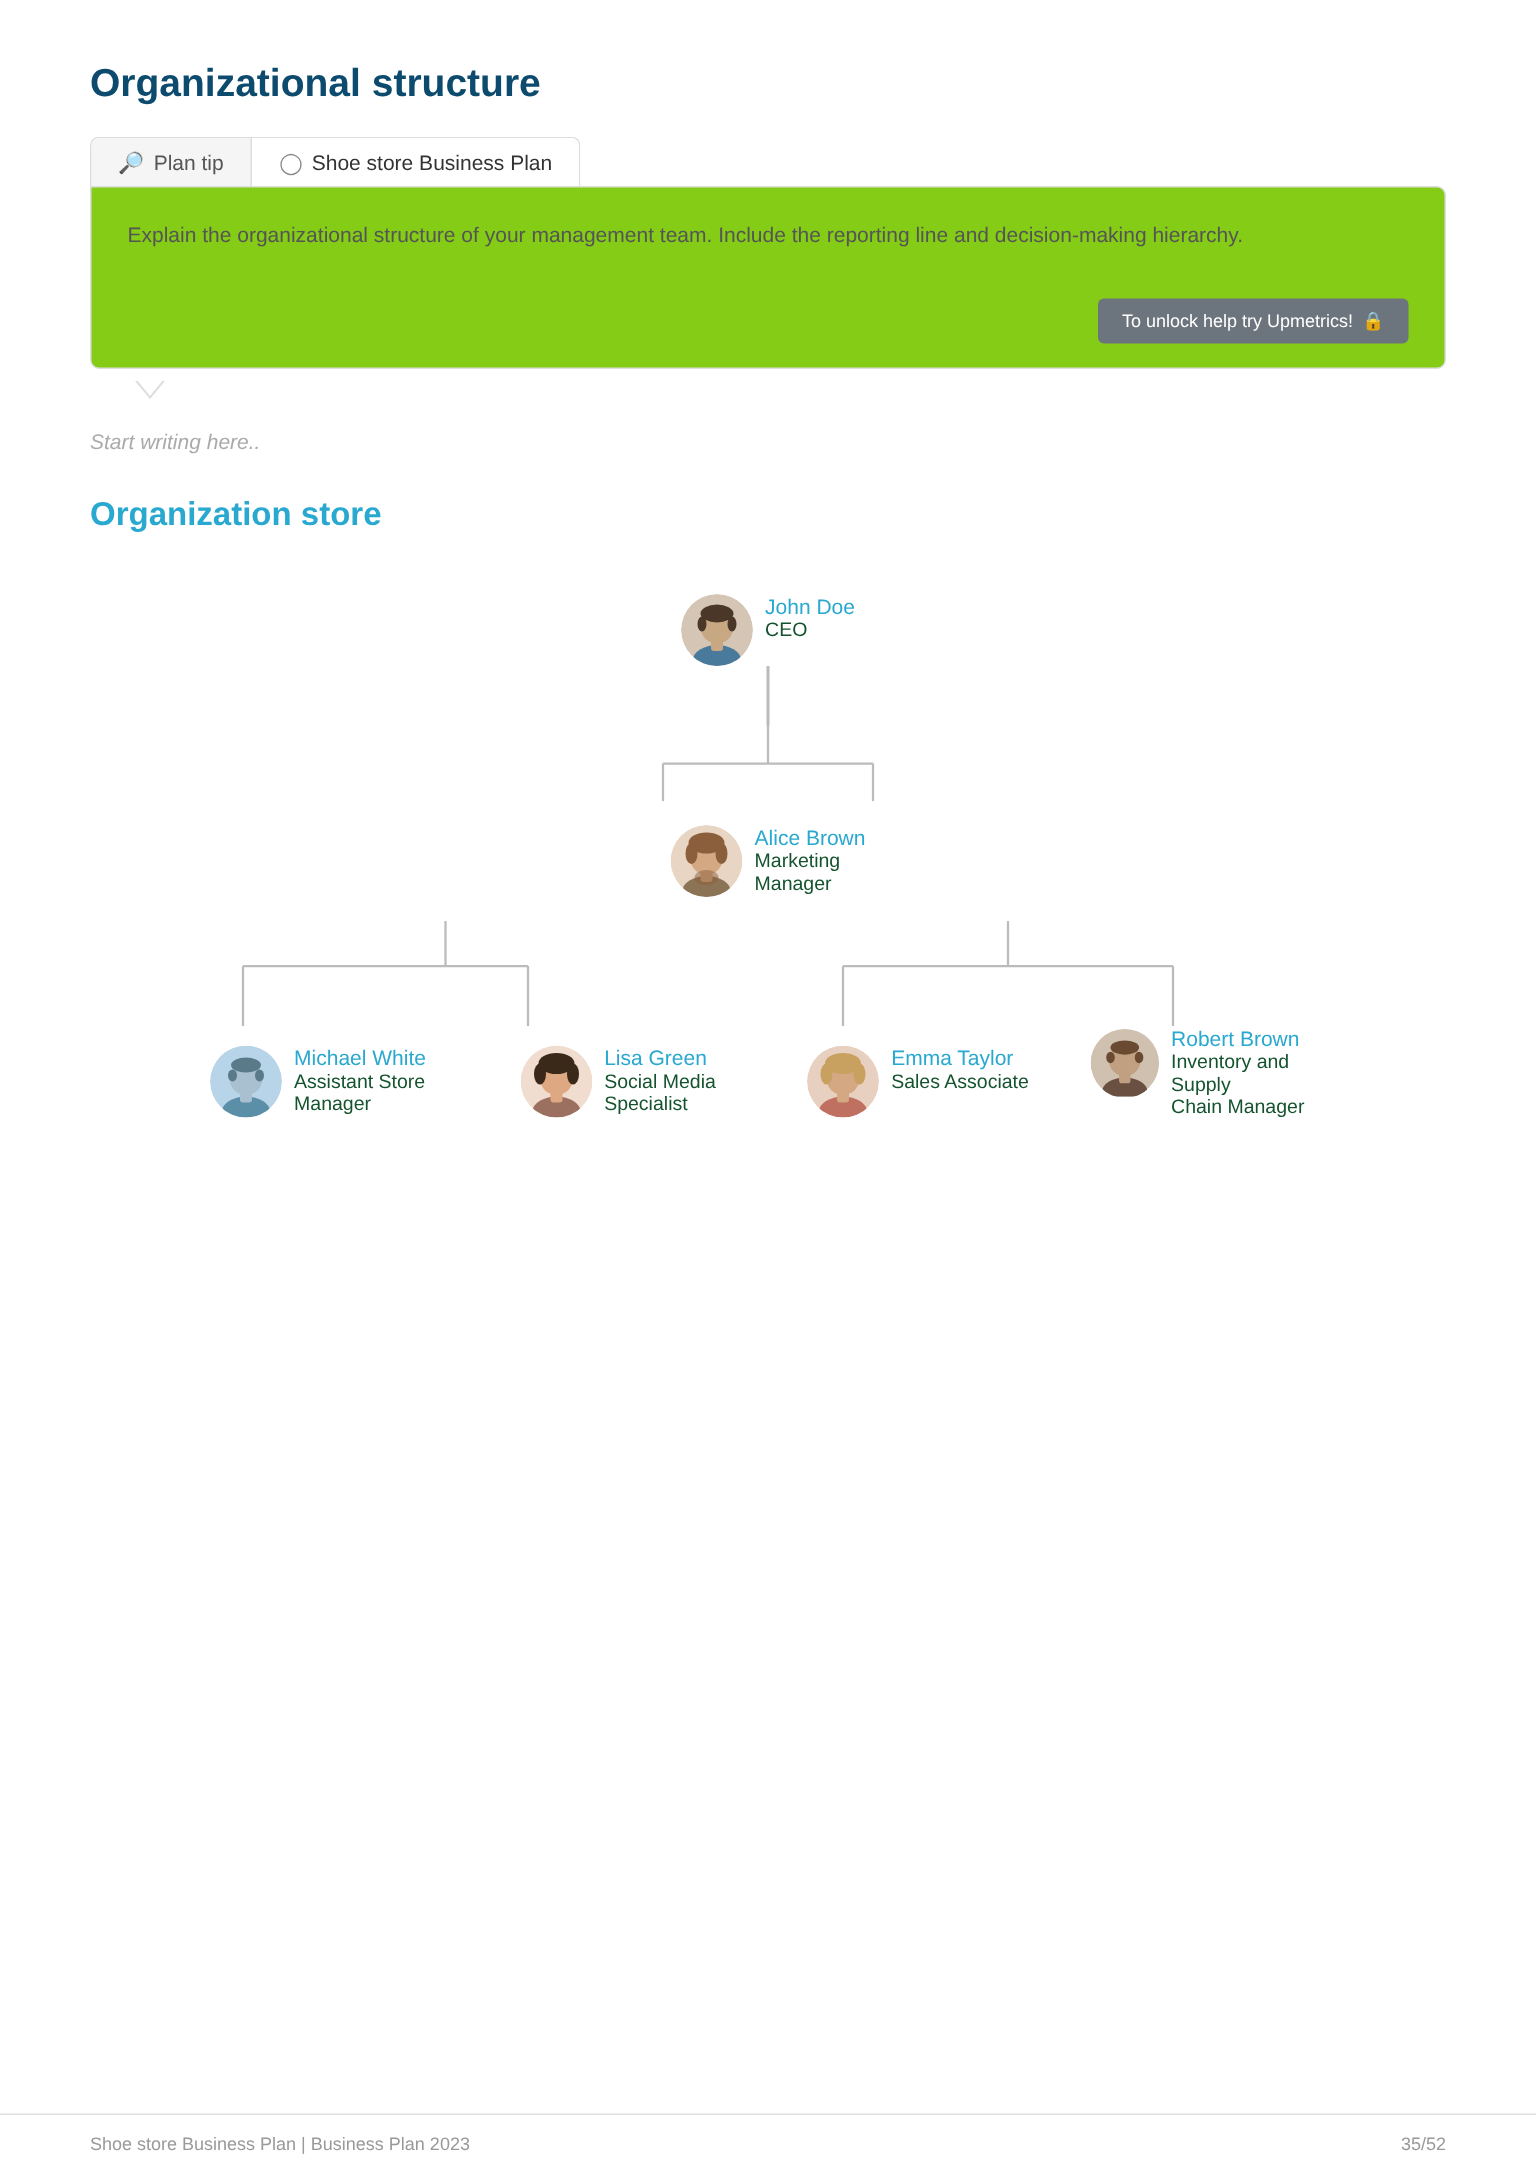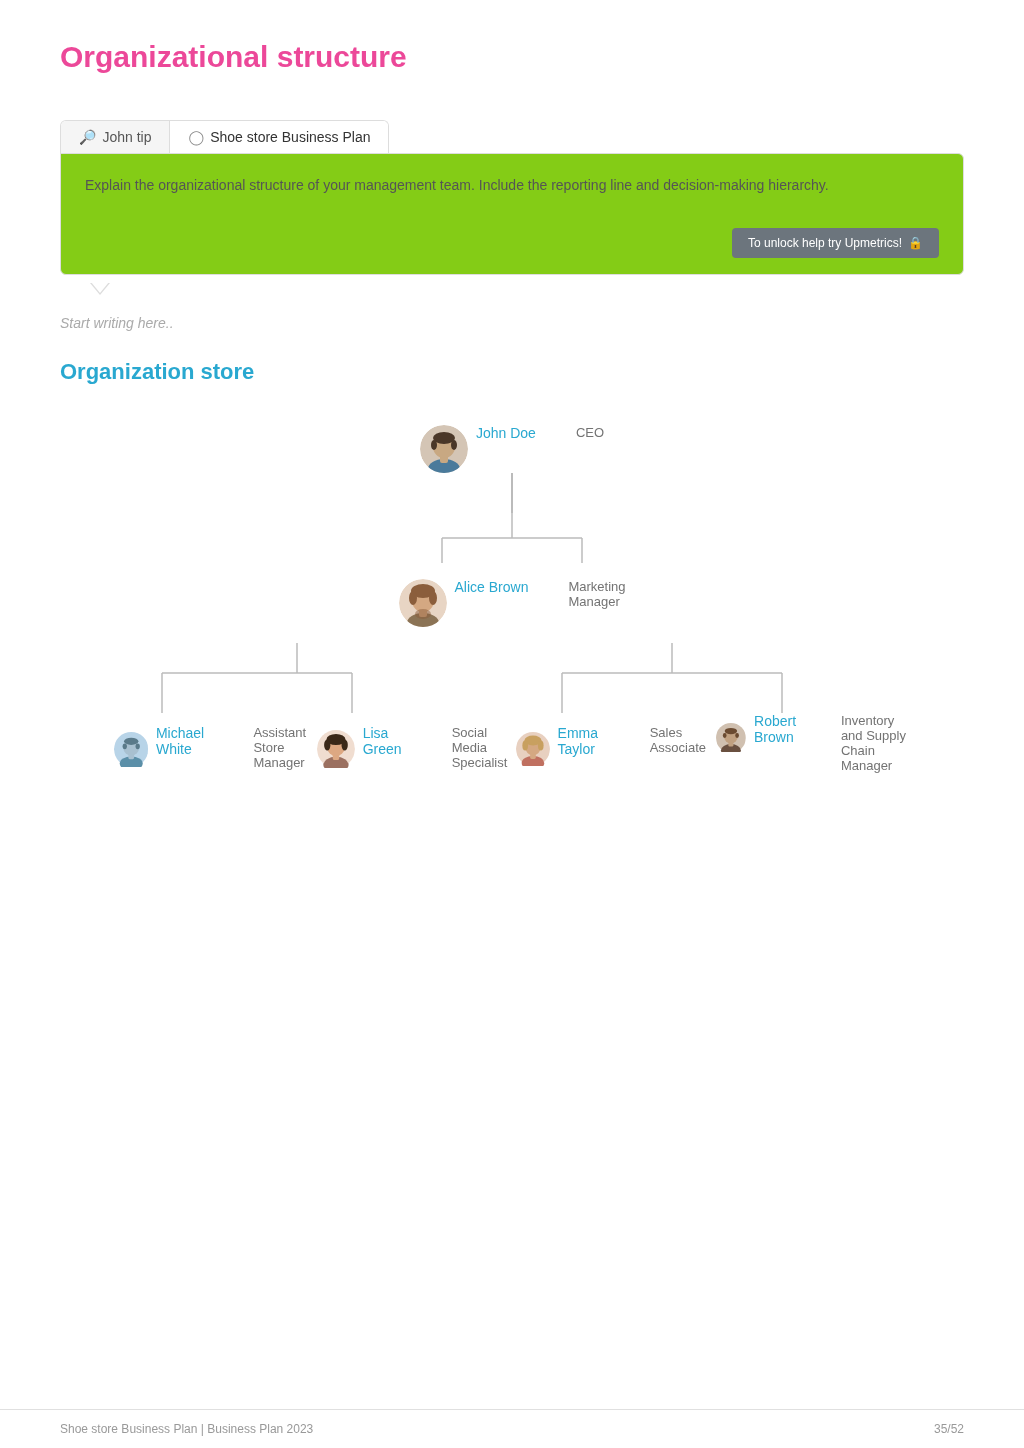--- a/index.html
+++ b/index.html
@@ -10,24 +10,24 @@
       width: 1024px;
       min-height: 1448px;
       position: relative;
     }
 
     .page-content {
       padding: 40px 60px 80px 60px;
     }
 
     .page-title {
-      font-size: 30px;
+      font-size: 26px;
       font-weight: 600;
-      color: #ec4899;
-      margin-bottom: 46px;
+      color: #0c4a6e;
+      margin-bottom: 20px;
     }
 
     
     .tabs-bar {
       display: flex;
       align-items: stretch;
       border: 1px solid #ddd;
       border-bottom: none;
       border-radius: 6px 6px 0 0;
       overflow: hidden;
@@ -132,33 +132,32 @@
     
     .org-chart {
       display: flex;
       flex-direction: column;
       align-items: center;
       padding: 10px 0;
     }
 
     .node-info {
       display: flex;
-      flex-direction: row;
-      gap: 40px;
+      flex-direction: column;
     }
 
     .node-name {
       font-size: 14px;
       color: #29a8d0;
       font-weight: 500;
     }
 
     .node-role {
       font-size: 13px;
-      color: #737373;
+      color: #14532d;
     }
 
     
     .connector-down {
       width: 2px;
       height: 40px;
       background: #bbb;
     }
 
     
@@ -205,21 +204,21 @@
 </head>
 <body>
 
 <div class="page-content">
 
   <h1 class="page-title">Organizational structure</h1>
 
   <div class="tabs-bar">
     <div class="tab-item">
       <span class="tab-icon">🔎</span>
-      <span>John tip</span>
+      <span>Plan tip</span>
     </div>
     <div class="tab-item active">
       <span class="tab-icon">◯</span>
       <span>Shoe store Business Plan</span>
     </div>
   </div>
 
   <div class="help-box">
     <p class="help-box-text">Explain the organizational structure of your management team. Include the reporting line and decision-making hierarchy.</p>
     <div style="display:flex; justify-content:flex-end; margin-top:16px;">

